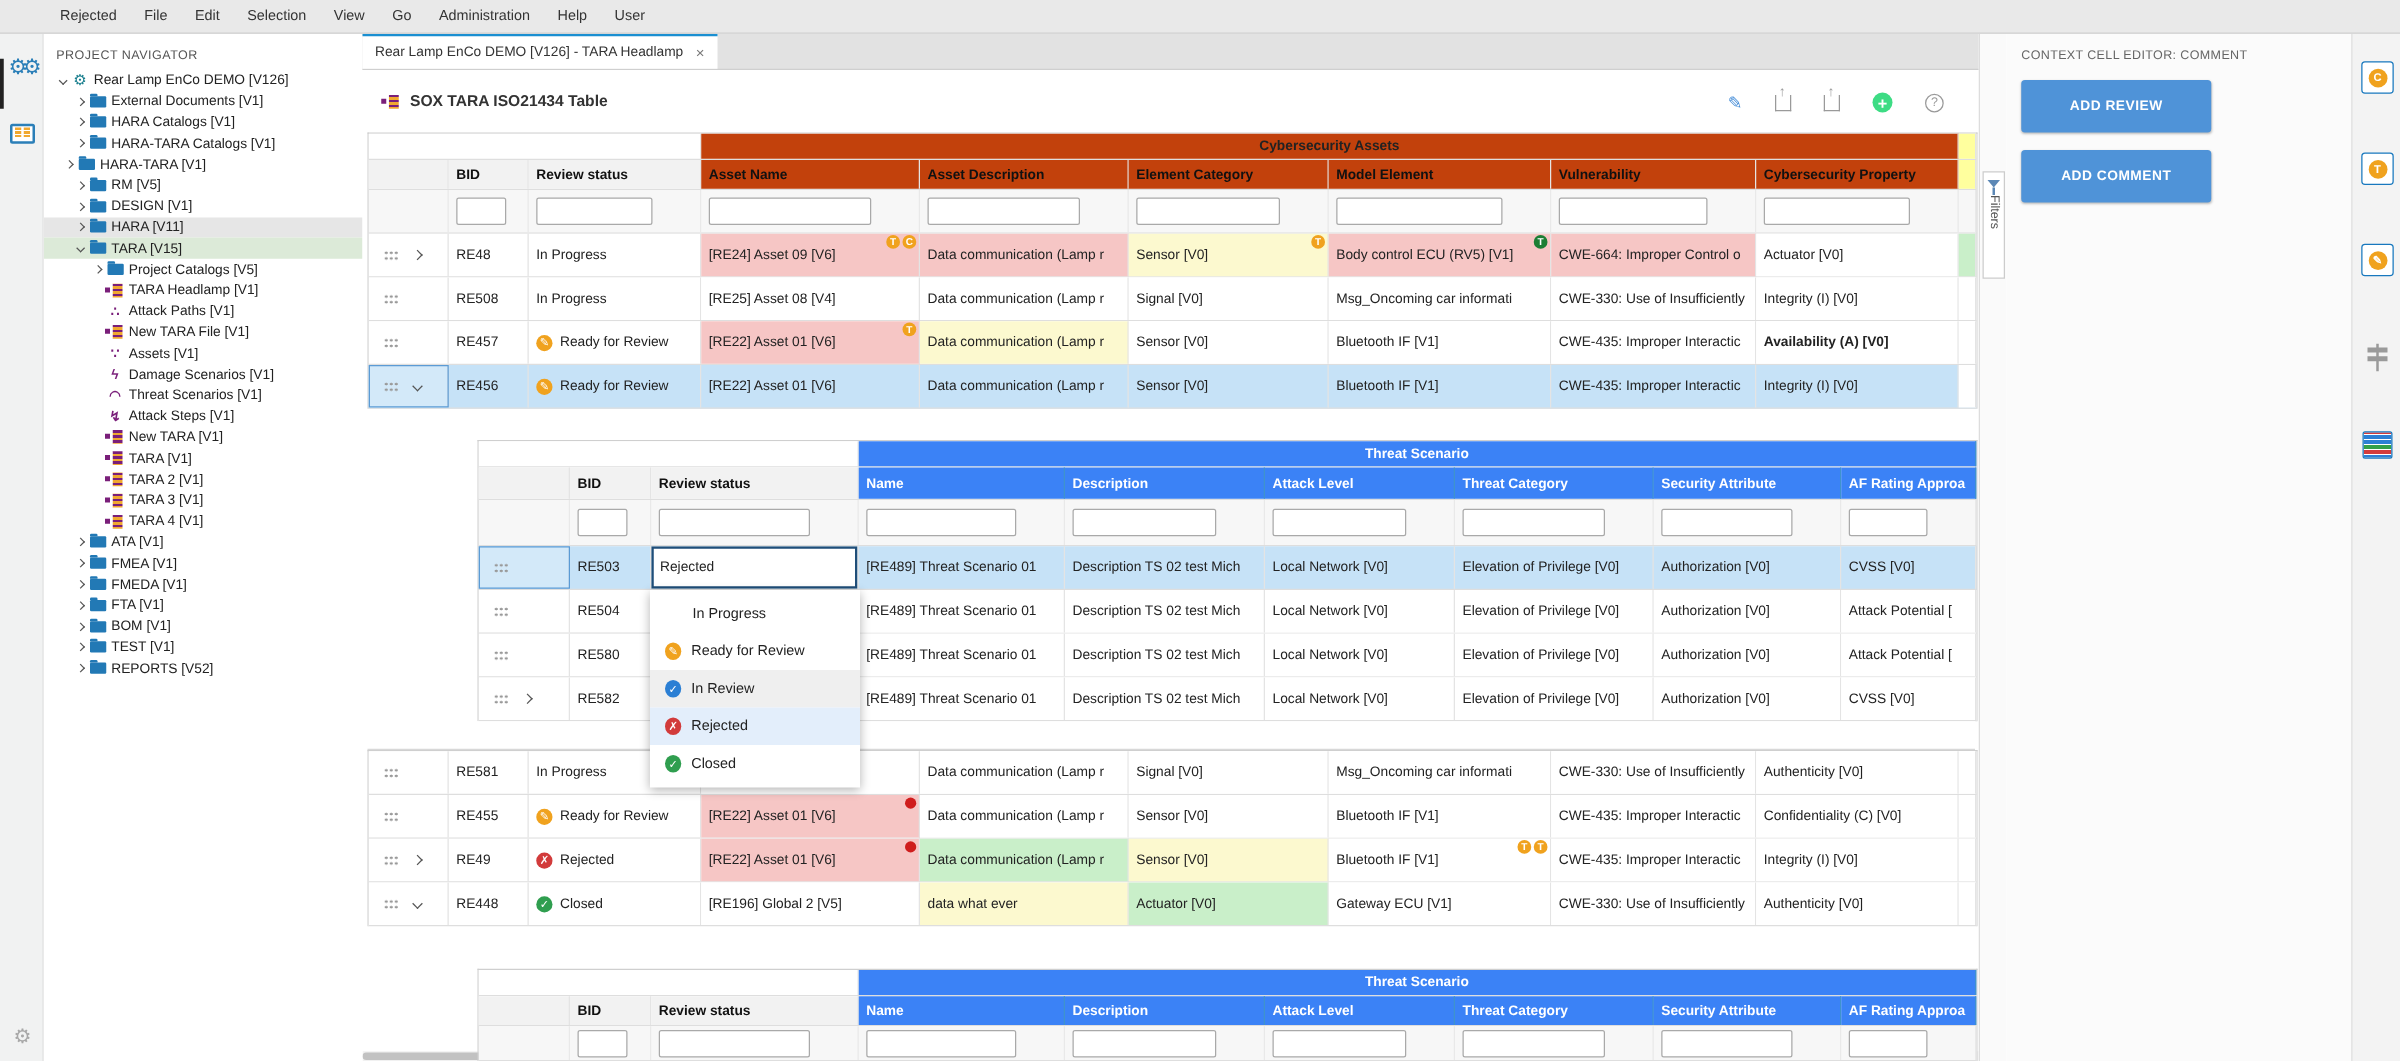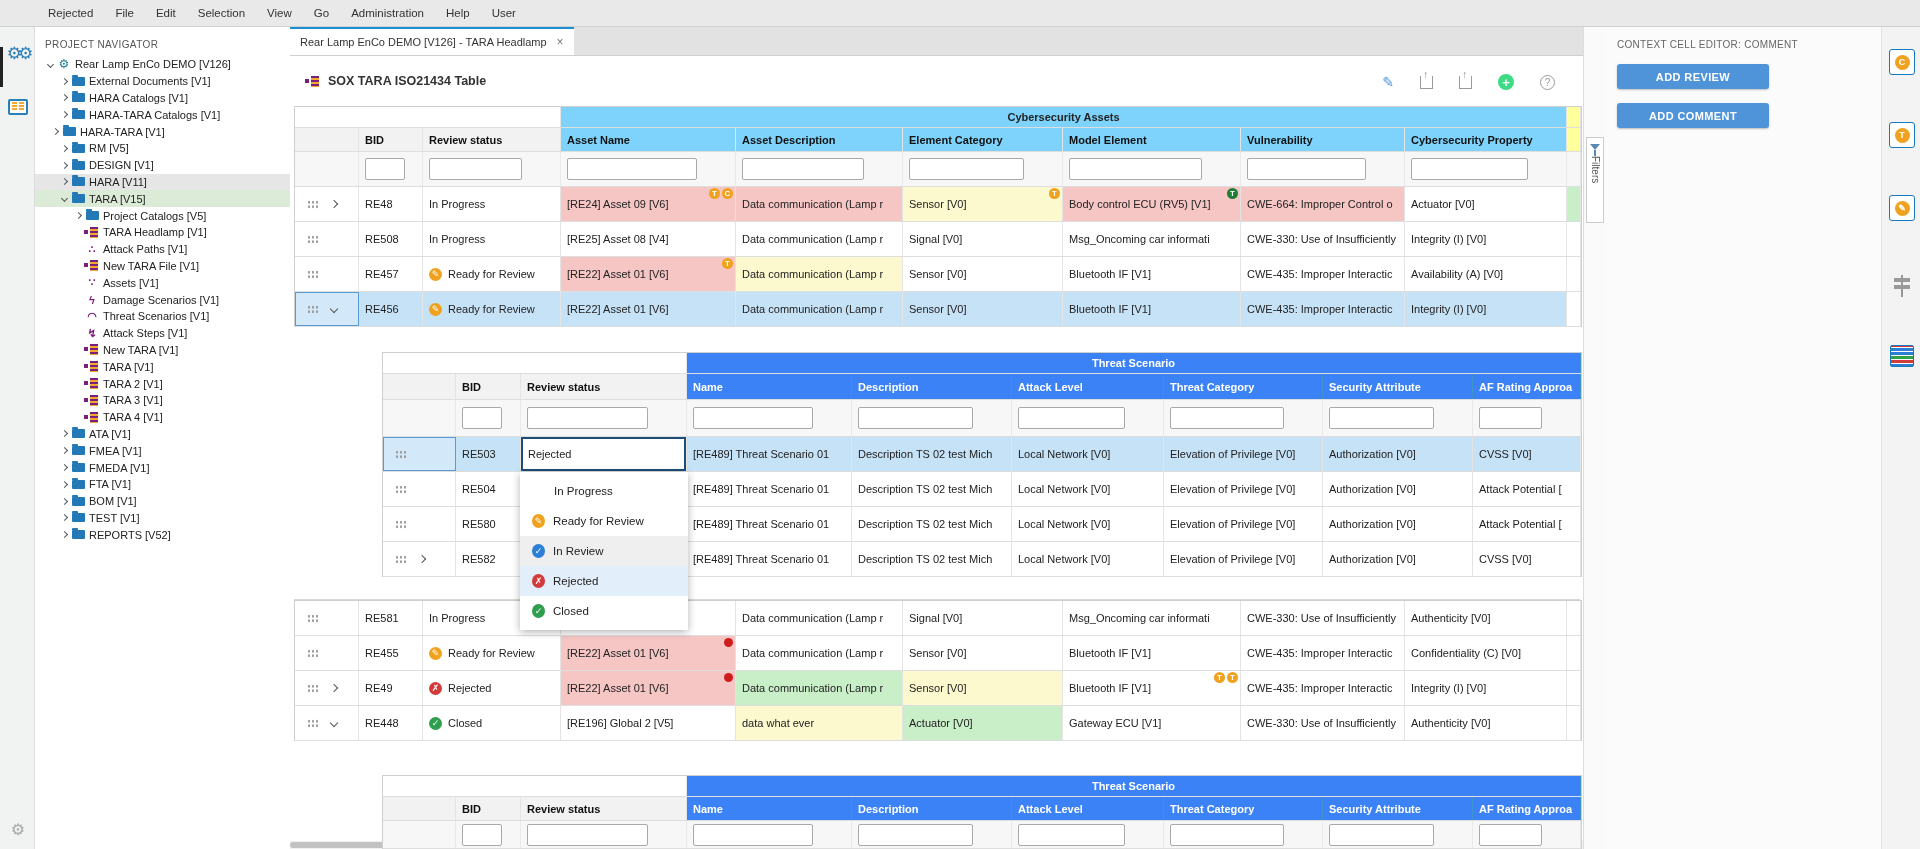--- a/index.html
+++ b/index.html
@@ -72,21 +72,21 @@
   .tl.help { width:15px; height:15px; border-radius:50%; border:1.4px solid #9a9a9a; display:flex;
     align-items:center; justify-content:center; font-size:10px; color:#9a9a9a; }
 
   
   .grid { position:absolute; border:1px solid #cfcfcf; border-bottom:none; font-size:11px; }
   .grow { display:flex; border-bottom:1px solid #dedede; background:#fff; position:relative; }
   .gcell { flex:0 0 auto; display:flex; align-items:center; padding:0 6px; overflow:hidden;
     white-space:nowrap; border-right:1px solid #e4e4e4; position:relative; }
   .ghead { font-weight:bold; color:#111; }
   .group-row .gcell { justify-content:center; font-weight:bold; }
-  .pinkh { background:#7dd3fc; }
+  .pinkh { background:#c2410c; }
   .blueh { background:#3b82f6; color:#fff; border-right:1px solid #3f93cc; }
   .grayh { background:#f2f2f2; }
   .yellh { background:#ffff9e; }
   .bg-p { background:#f6c6c5; }
   .bg-y { background:#fcf9cf; }
   .bg-g { background:#c9efc9; }
   .bg-w { background:#fff; }
   .filter-row { background:#f7f7f7; }
   .filter-row .gcell { border-right:1px solid #e9e9e9; }
   .finput { height:22px; background:#fff; border:1px solid #a9a9a9; border-radius:2px; width:100%; }
@@ -130,21 +130,21 @@
     display:flex; flex-direction:column; align-items:center; padding-top:6px; gap:6px; cursor:pointer; }
   .funnel { width:0; height:0; border-left:5px solid transparent; border-right:5px solid transparent;
     border-top:6px solid #5b87b5; position:relative; }
   .funnel:after { content:""; position:absolute; left:-1px; top:0px; width:2px; height:6px; background:#5b87b5; }
   .ftab .vtext { writing-mode:vertical-rl; font-size:10px; color:#555; }
 
   
   .right-panel { position:absolute; left:1605px; top:27px; width:276px; bottom:0; background:#fbfbfb; }
   .ctx-label { font-size:10px; color:#666; letter-spacing:.3px; padding:12px 0 0 12px; }
   .rp-title { font-size:15px; color:#555; padding:22px 0 0 12px; }
-  .rp-btn { margin:14px 0 0 12px; width:152px; height:25px; background:#4f93d8; color:#fff; border:none;
+  .rp-btn { margin:14px 0 0 12px; width:152px; height:42px; background:#4f93d8; color:#fff; border:none;
     border-radius:3px; font-size:11px; font-weight:bold; font-family:"Liberation Sans",sans-serif;
     letter-spacing:.4px; cursor:pointer; box-shadow:0 1px 2px rgba(0,0,0,.25); }
 
   
   .right-strip { position:absolute; left:1881px; top:27px; width:39px; bottom:0; background:#f3f3f3; border-left:1px solid #e0e0e0; }
   .rs-box { position:absolute; left:7px; width:26px; height:26px; background:#fff; border:1.5px solid #1878be;
     border-radius:3px; display:flex; align-items:center; justify-content:center; cursor:pointer; }
   .rs-circ { width:15px; height:15px; border-radius:50%; background:#f0a21e; color:#fff; font-size:9px;
     font-weight:bold; display:flex; align-items:center; justify-content:center; }
   .signpost { position:absolute; left:10px; width:20px; height:22px; cursor:pointer; }
@@ -554,21 +554,21 @@
               <span>Ready for Review</span>
             </div>
           </div>
           <div class="gcell bg-p" style="width: 175px; flex: 0 0 175px;">[RE22] Asset 01 [V6]<div class="badges">
               <div class="badge b-o">T</div>
             </div></div>
           <div class="gcell bg-y" style="width: 167px; flex: 0 0 167px;">Data communication (Lamp r</div>
           <div class="gcell bg-w" style="width: 160px; flex: 0 0 160px;">Sensor [V0]</div>
           <div class="gcell bg-w" style="width: 178px; flex: 0 0 178px;">Bluetooth IF [V1]</div>
           <div class="gcell bg-w" style="width: 164px; flex: 0 0 164px;">CWE-435: Improper Interactic</div>
-          <div class="gcell bg-w" style="width: 162px; flex: 0 0 162px;">Availability (A) [V0]</div>
+          <div class="gcell bg-w" style="width: 162px; flex: 0 0 162px; font-weight: bold;">Availability (A) [V0]</div>
           <div class="gcell bg-w" style="width: 14px; flex: 0 0 14px;"></div>
         </div>
         <div class="grow selrow" style="height: 35px;">
           <div class="gcell handle-flex selhandle" style="width: 64px; flex: 0 0 64px;">
             <div class="grip"></div>
             <div class="chev d"></div>
           </div>
           <div class="gcell" style="width: 64px; flex: 0 0 64px;">RE456</div>
           <div class="gcell" style="width: 138px; flex: 0 0 138px;">
             <div class="statwrap">

